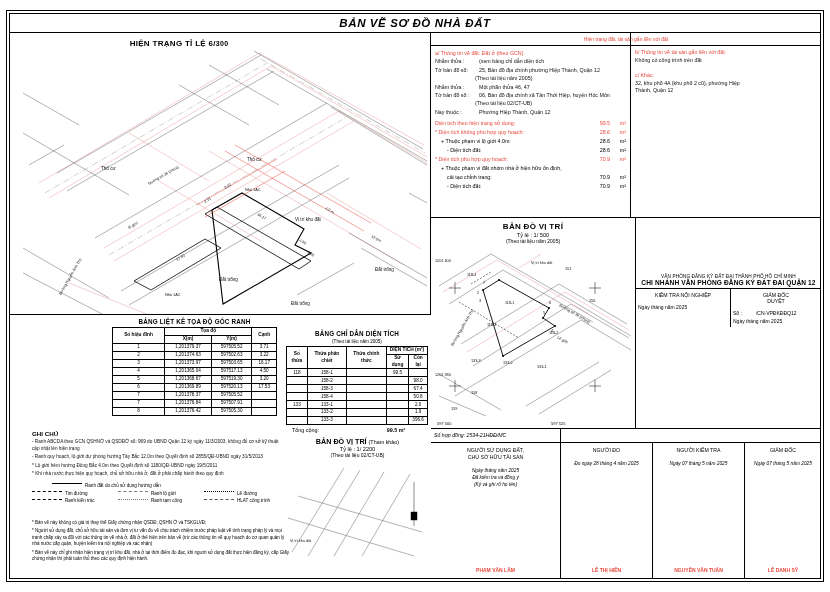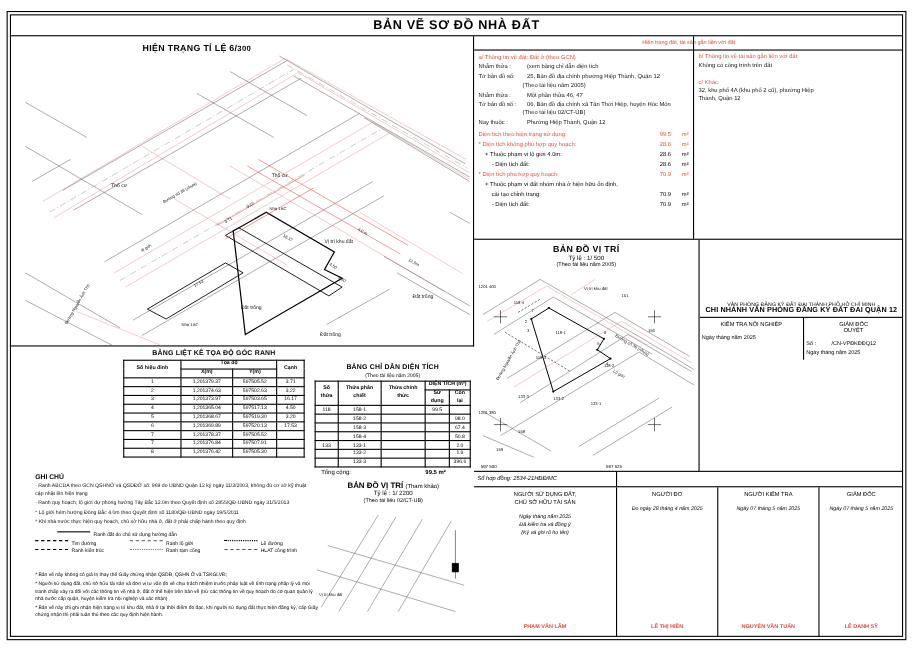--- a/index.html
+++ b/index.html
@@ -24,21 +24,21 @@
     width: 812px; height: 566px;
     border: 0.7px solid #000;
   }
   .titlebar {
     position: absolute; left: 9px; top: 13px;
     width: 812px; height: 20px;
     border-bottom: 1px solid #000;
     display: flex; align-items: center; justify-content: center;
   }
   .titlebar .t {
-    font-size: 11.5px; font-weight: bold; letter-spacing: .6px; color: #000;
+    font-size: 11.5px; font-weight: bold; letter-spacing: .6px; color: #000; font-style: italic;
   }
   
   .main-draw {
     position: absolute; left: 9px; top: 33px;
     width: 422px; height: 282px;
     border-right: 1px solid #000; border-bottom: 1px solid #000;
     overflow: hidden;
   }
   .main-draw .hdr {
     position: absolute; left: 0; top: 6px; width: 340px;

